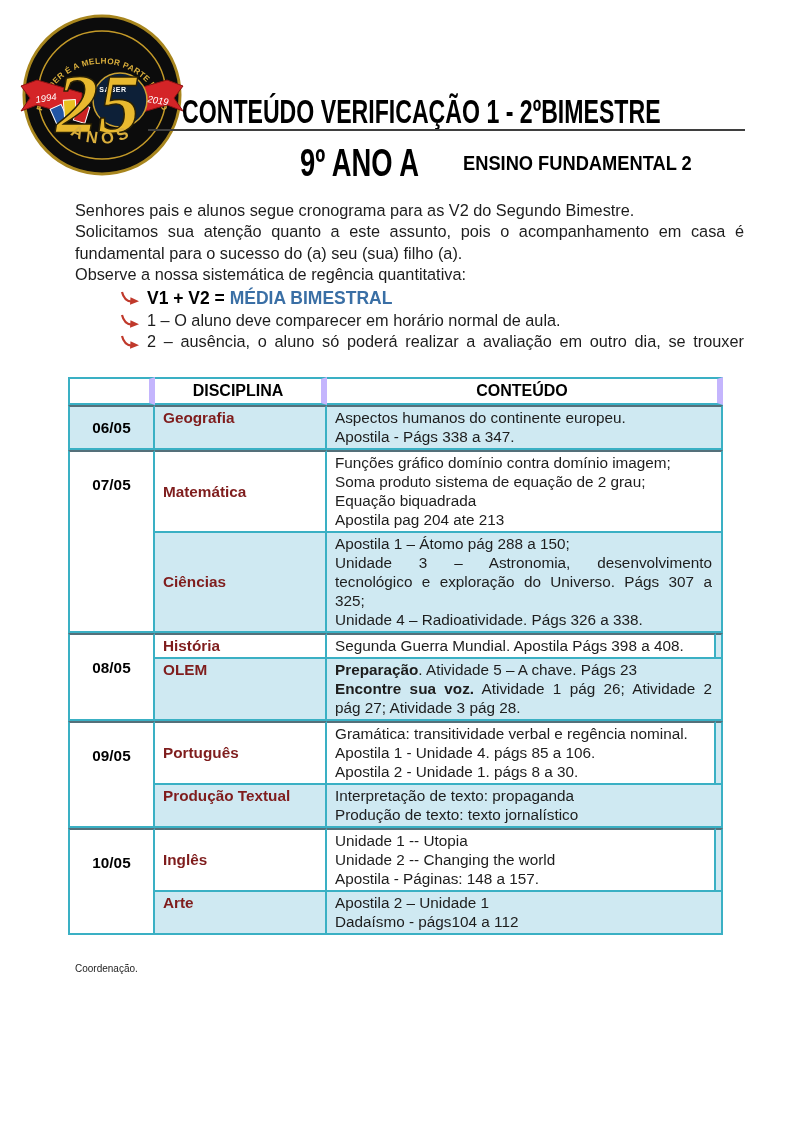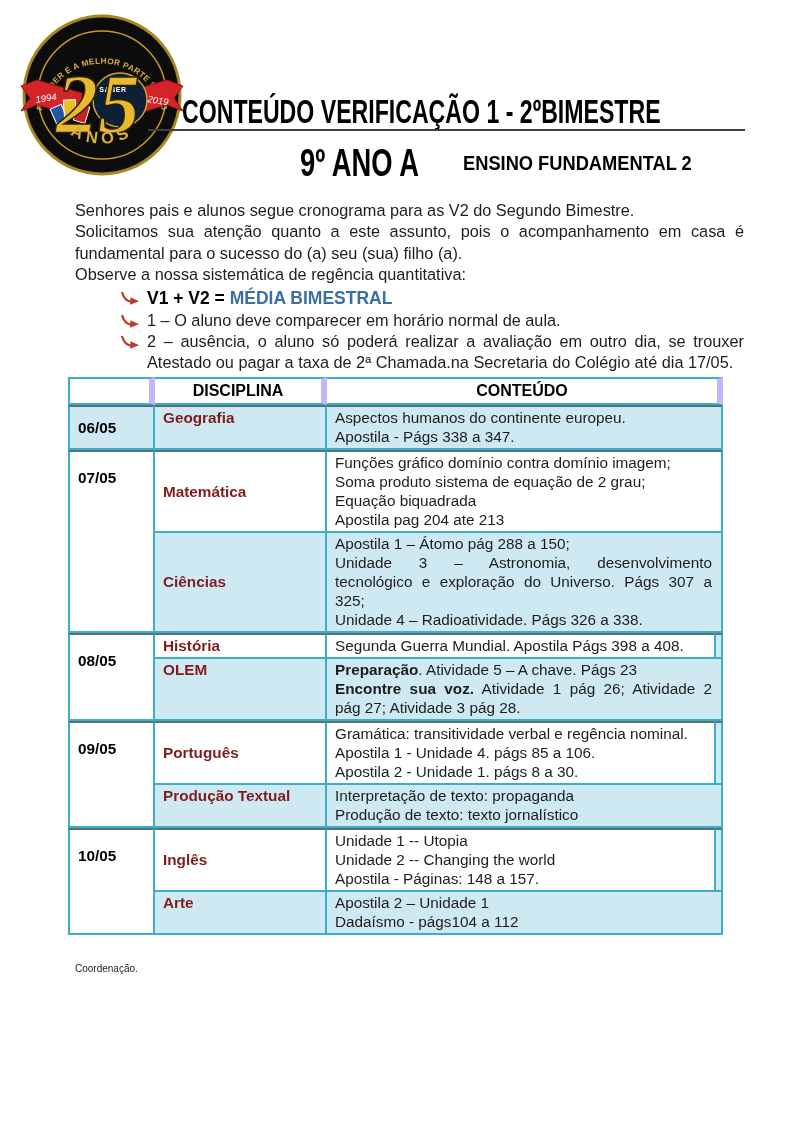--- a/index.html
+++ b/index.html
@@ -47,22 +47,22 @@
   .schedule th {
     border-top:2px solid #3ab0c4; border-right:6px solid #c4b5fd; border-bottom:2px solid #3ab0c4;
     font-size:16px; font-weight:bold; text-align:center; padding:2px 6px 3px; color:#000; background:#fff;
   }
   .schedule th.c-date, .schedule td.c-date { border-left:2px solid #3ab0c4; }
   .schedule td {
     border-right:2px solid #3ab0c4; border-bottom:2px solid #3ab0c4;
     background:#fff; padding:1px 8px 2px; vertical-align:top;
   }
   tr.gstart > td { border-top:2px solid #55707a; }
-  td.c-date { text-align:left; font-weight:bold; vertical-align:middle; color:#000; }
-  td.c-date.multi { vertical-align:top; padding-top:16px; }
+  td.c-date { text-align:center; font-weight:bold; vertical-align:middle; color:#000; }
+  td.c-date.multi { vertical-align:top; padding-top:23px; }
   td.c-subj { font-weight:bold; color:#7f1d1d; }
   td.c-subj.vmid { vertical-align:middle; }
   td.c-cont { padding-left:8px; padding-right:9px; }
   td.c-sliver { padding:0; }
   .shade { background:#cfe9f2 !important; }
   .cl { min-height:19px; }
 
   
   .signature { position:absolute; left:75px; top:963px; font-size:10px; }
 </style>
@@ -134,21 +134,20 @@
         </svg>
         <div class="bullet-text">1 – O aluno deve comparecer em horário normal de aula.</div>
       </div>
       <div class="bullet">
         <svg class="arr" width="20" height="15" viewBox="0 0 20 15">
           <path d="M2 1 C3.5 7 6.5 10 11 10.5" fill="none" stroke="#c0392b" stroke-width="2.2"></path>
           <path d="M10.5 6.2 L19 10.3 L10 13.8 Z" fill="#c0392b"></path>
         </svg>
         <div class="bullet-text">
           <span class="fj" style="display:block">2 – ausência, o aluno só poderá realizar a avaliação em outro dia, se trouxer</span>
-          <span style="display:block">Atestado ou pagar a taxa de 2ª Chamada.na Secretaria do Colégio até dia 17/05.</span>
         </div>
       </div>
     </div>
   </div>
 
   <table class="schedule">
     <colgroup>
         <col style="width:87px">
         <col style="width:172px">
         <col style="width:389px">

